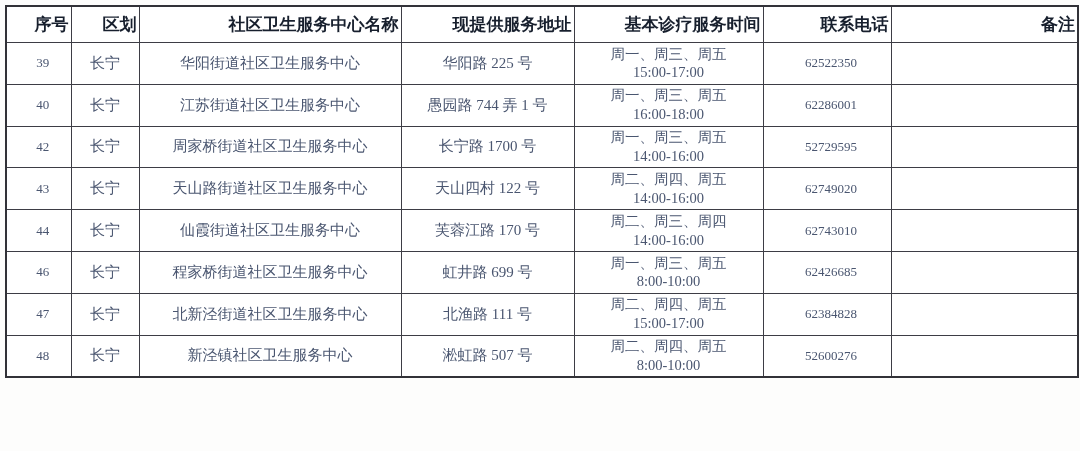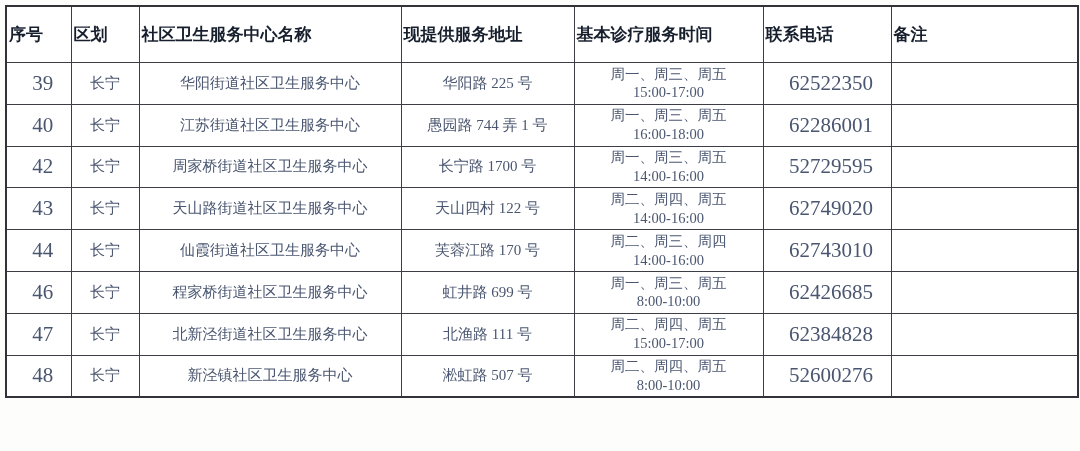--- a/index.html
+++ b/index.html
@@ -33,33 +33,33 @@
   th, td {
     border: 1.6px solid #3d3d45;
     overflow: hidden;
     white-space: nowrap;
   }
   th {
     font-size: 17px;
     font-weight: bold;
     color: #171f2d;
     height: 25px;
-    padding: 15px 2px;
-    text-align: left;
+    padding: 5px 2px;
+    text-align: right;
     margin-top: 42px;
   }
   td {
     font-size: 15px;
     color: #4a5670;
     text-align: center;
     vertical-align: middle;
     height: 40.8px;
     padding: 0 3px;
   }
-  .col-seq, .col-phone { font-size: 21px; padding-left: 11px; }
+  .col-seq, .col-phone { font-size: 13px; padding-left: 11px; }
   .col-hours { line-height: 1.3; }
   .col-hours div { font-size: 14.5px; }
 </style>
 </head>
 <body>
 
 <div class="page">
   <table class="health">
     <colgroup>
       <col style="width:65px">

